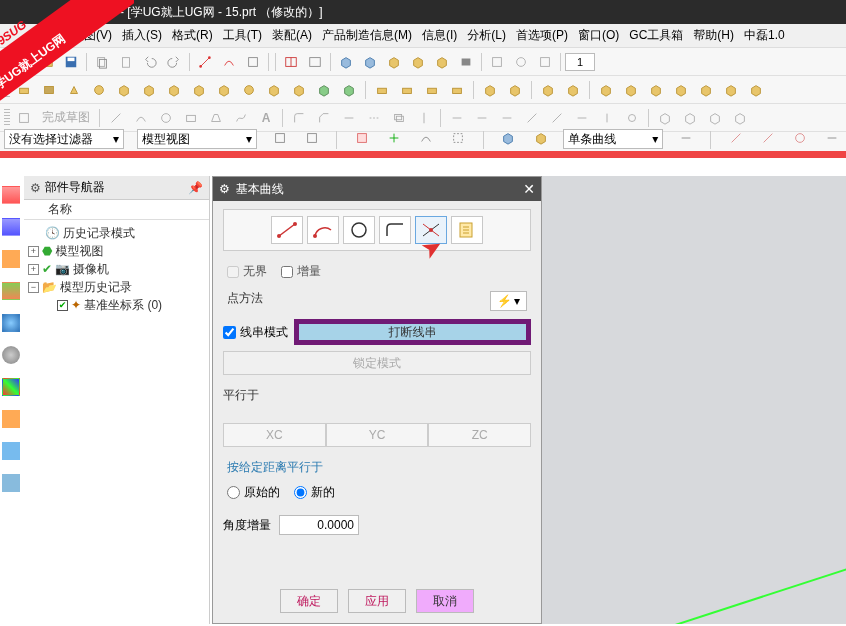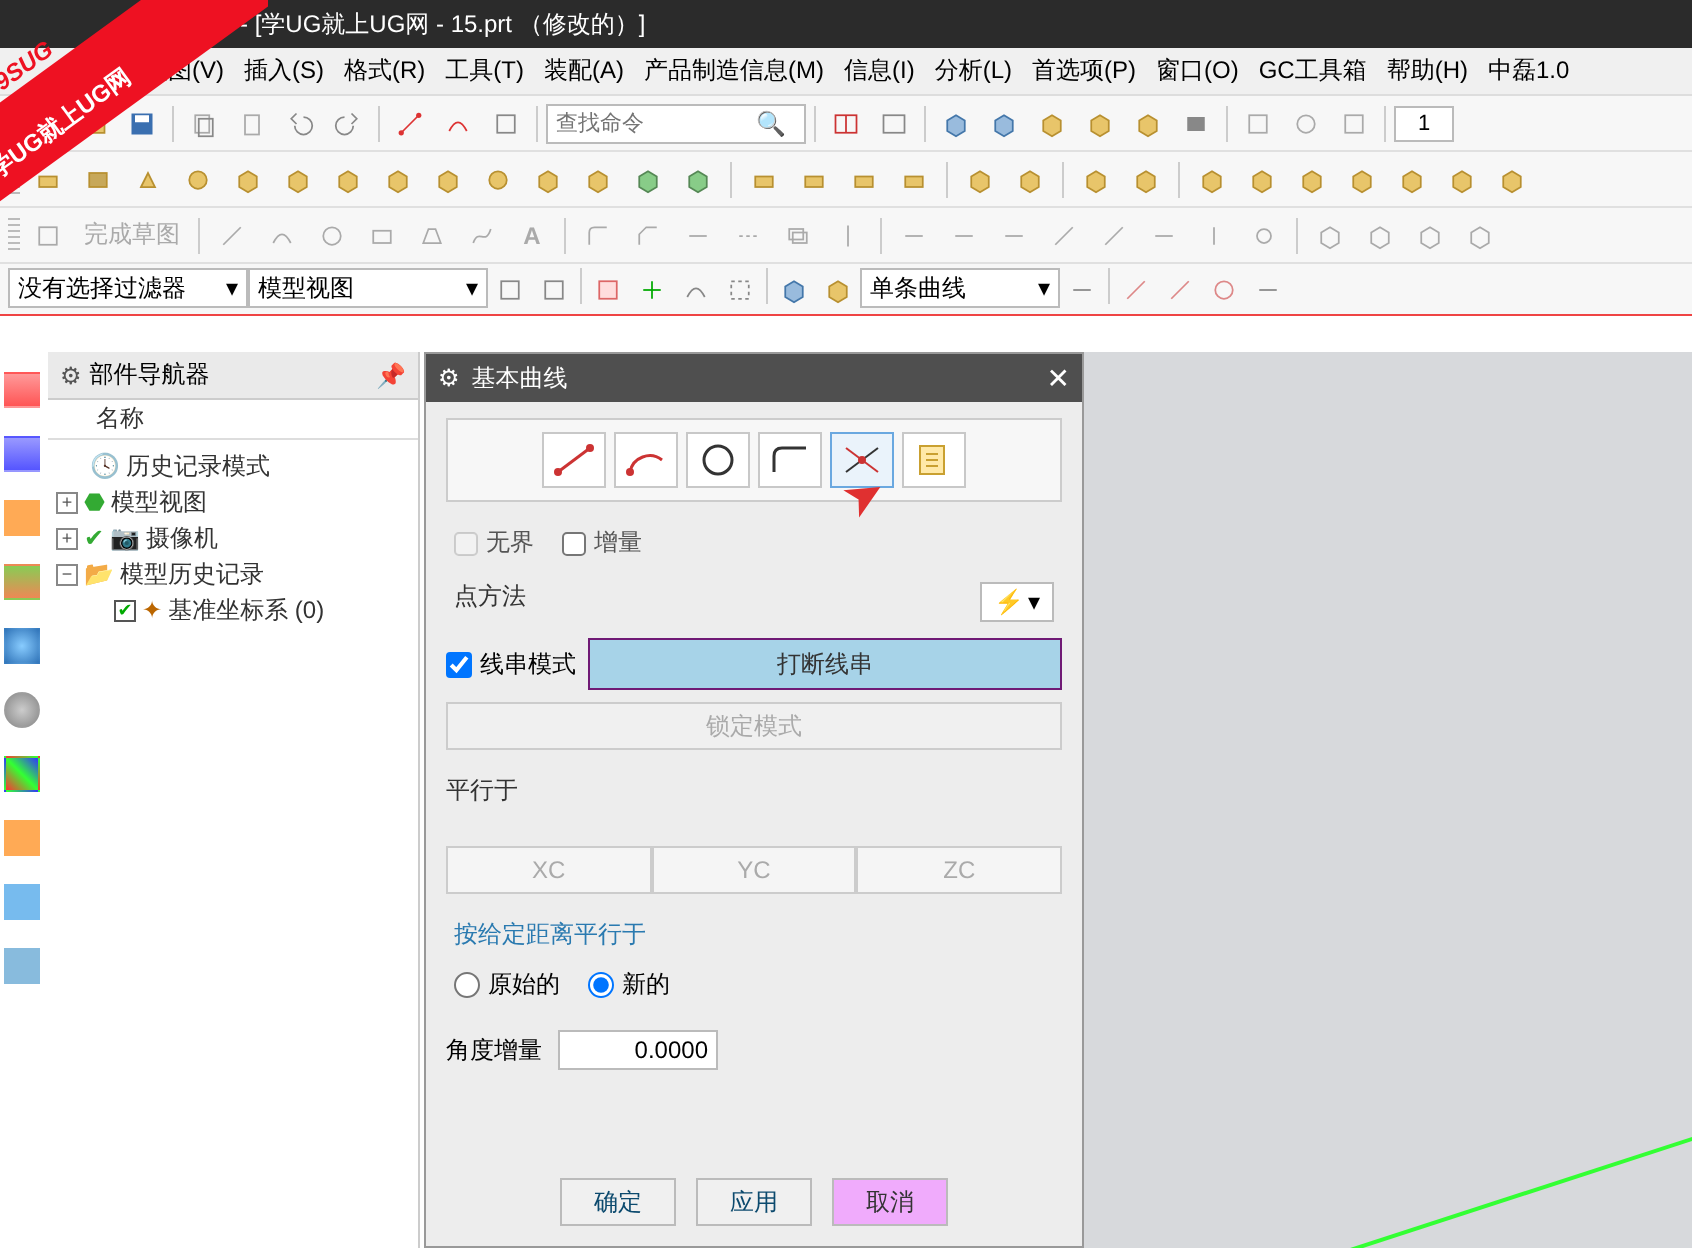--- a/index.html
+++ b/index.html
@@ -10,21 +10,21 @@
 .toolbar{height:28px;background:#f7f7f7;display:flex;align-items:center;padding:2px 4px;gap:2px;border-bottom:1px solid #e0e0e0}
 .tbtn{width:22px;height:22px;display:flex;align-items:center;justify-content:center;border:1px solid transparent;color:#666}
 .tbtn svg{width:14px;height:14px}
 .sep{width:1px;height:18px;background:#ccc;margin:0 2px}
 .searchbox{display:flex;align-items:center;border:1px solid #bbb;background:#fff;height:20px;width:130px}
 .searchbox input{border:none;outline:none;width:100px;padding:0 4px;font-size:11px;color:#888}
 .combo{display:flex;align-items:center;border:1px solid #bbb;background:#fff;height:20px;padding:0 4px;min-width:120px}
 .combo .arrow{margin-left:auto}
 .toolbar2{height:28px;background:#f7f7f7;display:flex;align-items:center;padding:2px 4px;gap:3px;border-bottom:1px solid #e0e0e0}
 .toolbar3{height:28px;background:#f7f7f7;display:flex;align-items:center;padding:2px 4px;gap:3px;border-bottom:1px solid #e0e0e0}
-.toolbar4{height:26px;background:#f7f7f7;display:flex;align-items:flex-start;padding:2px 4px;gap:0;border-bottom:1px solid #ef4444}
+.toolbar4{height:26px;background:#f7f7f7;display:flex;align-items:flex-end;padding:2px 4px;gap:13px;border-bottom:7px solid #ef4444}
 .leftstrip{position:absolute;left:0;top:182px;width:22px;display:flex;flex-direction:column;gap:14px;align-items:center;padding-top:4px}
 .leftstrip .lbtn{width:18px;height:18px;border:1px solid transparent}
 .navpanel{position:absolute;left:24px;top:176px;width:186px;height:448px;background:#fff;border-right:1px solid #ccc}
 .navhdr{height:24px;background:#eaeaea;display:flex;align-items:center;padding:0 6px;gap:4px;border-bottom:1px solid #ccc}
 .navhdr .gear{color:#555}
 .navcols{height:20px;border-bottom:1px solid #ddd;display:flex;align-items:center;padding-left:24px;color:#333}
 .tree{padding:4px 4px;font-size:12px;color:#333}
 .tree .row{display:flex;align-items:center;height:18px;gap:3px;white-space:nowrap}
 .tree .exp{width:11px;height:11px;border:1px solid #888;display:flex;align-items:center;justify-content:center;font-size:9px;line-height:1;color:#555;background:#fff}
 .tree .ind{display:inline-block}
@@ -37,31 +37,31 @@
 .shp{width:32px;height:28px;border:1px solid #c8c8c8;background:#fff;display:flex;align-items:center;justify-content:center}
 .shp.sel{border:1px solid #6aa8e0;background:#eaf3fb}
 .chkrow{display:flex;align-items:center;gap:14px;padding:2px 4px 10px}
 .chkrow label{display:flex;align-items:center;gap:4px;color:#555}
 .chkrow input{width:12px;height:12px}
 .section{padding:4px 0}
 .seclabel{color:#333;margin-bottom:4px}
 .ptmethod{display:flex;align-items:flex-end;justify-content:space-between;padding:0 4px 8px}
 .ptbtn{border:1px solid #bbb;background:#fff;padding:2px 6px;display:flex;align-items:center;gap:2px}
 .stringrow{display:flex;align-items:center;gap:6px;margin-bottom:6px}
-.bigbtn{flex:1;height:26px;background:#a7d3e8;border:1px solid #701a75;color:#333}
+.bigbtn{flex:1;height:26px;background:#a7d3e8;border:5px solid #701a75;color:#333}
 .lockbtn{width:100%;height:24px;background:#f0f0f0;border:1px solid #ccc;color:#aaa;margin-bottom:8px}
 .parrow{display:flex;gap:0;margin-top:19px;margin-bottom:8px}
 .parbtn{flex:1;height:24px;border:1px solid #ccc;background:#f5f5f5;color:#aaa}
 .parlink{color:#2a7ab0;padding:4px 4px}
 .radrow{display:flex;align-items:center;gap:14px;padding:4px}
 .radrow label{display:flex;gap:4px}
 .angrow{display:flex;align-items:center;gap:8px;padding:6px 0}
 .angrow input{width:80px;height:20px;border:1px solid #bbb;text-align:right;padding:0 4px}
 .dlgfoot{position:absolute;bottom:10px;left:0;right:0;display:flex;justify-content:center;gap:10px}
-.dlgfoot button{width:58px;height:24px;border:1px solid #bbb;background:#f0f0f0;color:#0c4a6e}
+.dlgfoot button{width:58px;height:24px;border:1px solid #bbb;background:#f0f0f0;color:#be185d}
 .dlgfoot .cancel{color:#333;background:#f0abfc}
 .viewport{position:absolute;left:542px;top:176px;width:304px;height:448px;background:#d7d9dc;overflow:hidden}
 .greenline{position:absolute;right:-20px;bottom:60px;width:260px;height:2px;background:#3f3;transform:rotate(-18deg);transform-origin:right center}
 .watermark{position:absolute;left:-6px;top:-6px;width:140px;height:120px;pointer-events:none}
 .redarrow{position:absolute;color:#e03030;font-size:22px;font-weight:bold}
 .cube{width:16px;height:16px}
 .spin{width:30px;height:18px;border:1px solid #bbb;background:#fff;display:flex;align-items:center;justify-content:center;font-size:11px}
 .grippy{width:6px;height:18px;background:repeating-linear-gradient(#bbb,#bbb 1px,#f7f7f7 1px,#f7f7f7 3px)}
 </style>
 </head>
@@ -149,24 +149,20 @@
       <svg viewBox="0 0 16 16">
         <path d="M3 12 Q8 2 13 12" fill="none" stroke="#d33"></path>
       </svg>
     </div>
   <div class="tbtn">
       <svg viewBox="0 0 16 16">
         <rect x="3" y="3" width="10" height="10" fill="none" stroke="#888"></rect>
       </svg>
     </div>
   <div class="sep"></div>
-  <div class="searchbox">
-    <input placeholder="查找命令" style="">
-    <span style="padding:0 4px;color:#888">🔍</span>
-  </div>
   <div class="sep"></div>
   <div class="tbtn">
       <svg viewBox="0 0 16 16">
         <rect x="2" y="3" width="12" height="10" fill="none" stroke="#c33"></rect>
         <line x1="8" y1="3" x2="8" y2="13" stroke="#c33"></line>
       </svg>
     </div>
   <div class="tbtn">
       <svg viewBox="0 0 16 16">
         <rect x="2" y="3" width="12" height="10" fill="none" stroke="#888"></rect>

